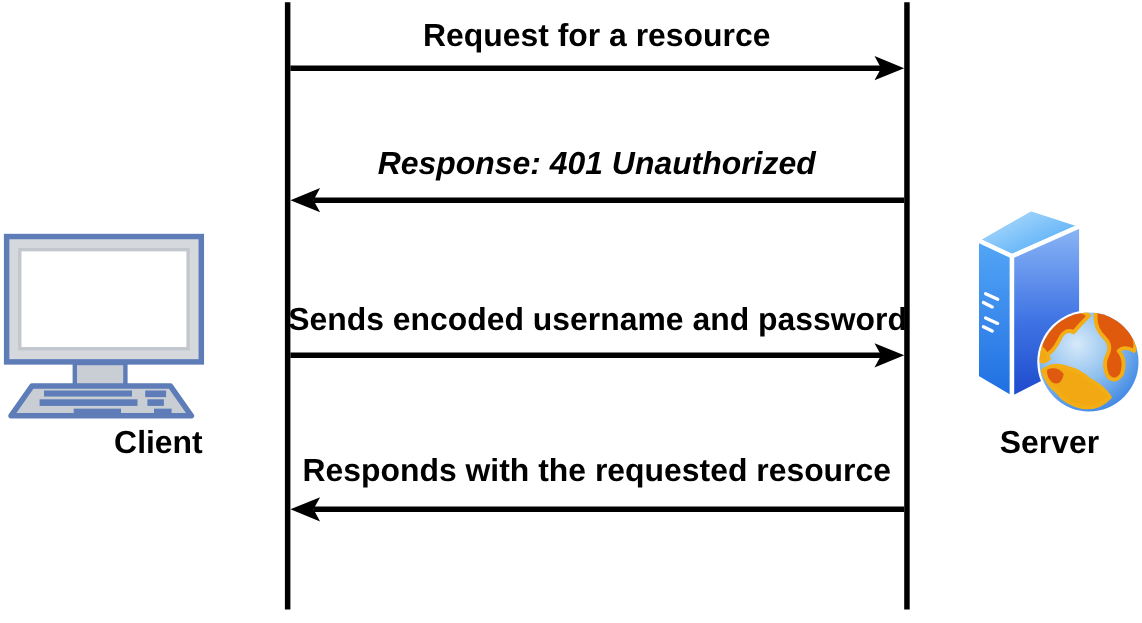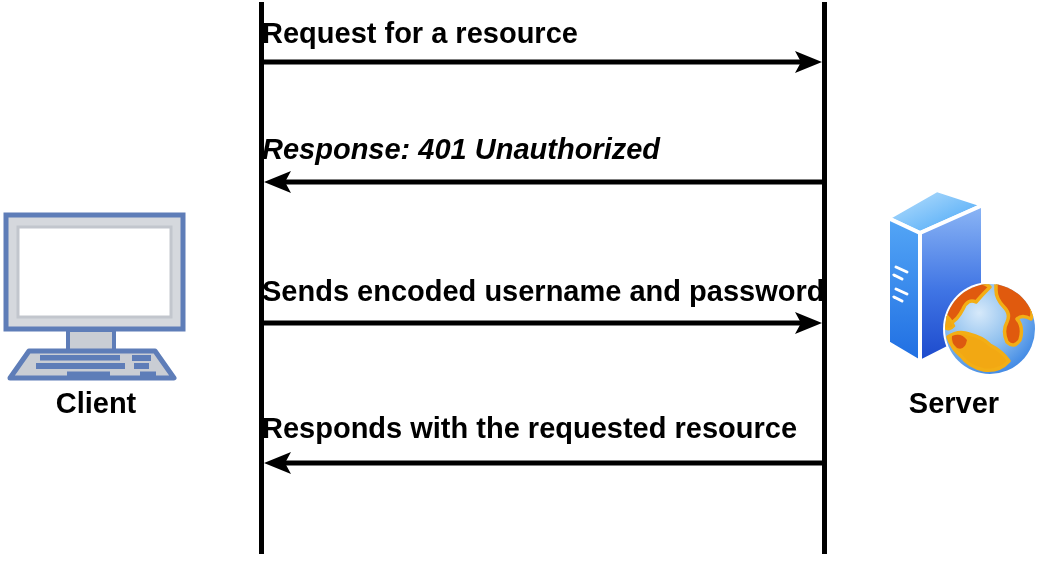--- a/index.html
+++ b/index.html
@@ -13,40 +13,41 @@
   }
   .overlay {
     position: absolute;
     left: 0; top: 0;
     width: 1038px; height: 566px;
   }
   .msg {
     position: absolute;
     left: 262px;
     width: 561px;
+    text-align: center;
     font-weight: 700;
     font-size: 29px;
     line-height: 34px;
     color: #000000;
     white-space: nowrap;
   }
   .msg.m1 { top: 16px; }
   .msg.m2 { top: 132px; font-style: italic; }
   .msg.m3 { top: 274px; }
   .msg.m4 { top: 411px; }
   .actor-label {
     position: absolute;
     text-align: center;
     font-weight: 700;
     font-size: 29px;
     line-height: 34px;
     color: #000000;
     white-space: nowrap;
   }
-  .actor-label.client { left: 0px;   width: 192px; top: 386px; }
+  .actor-label.client { left: 0px;   width: 192px; top: 386px; padding-left: 48px; }
   .actor-label.server { left: 854px; width: 200px; top: 386px; }
   .actor-icon { position: absolute; }
   .actor-icon.client { left: 3px;   top: 212px; width: 184px; height: 172px; }
   .actor-icon.server { left: 878px; top: 185px; width: 162px; height: 196px; }
 </style>
 </head>
 <body>
 
 <div class="canvas">
 

